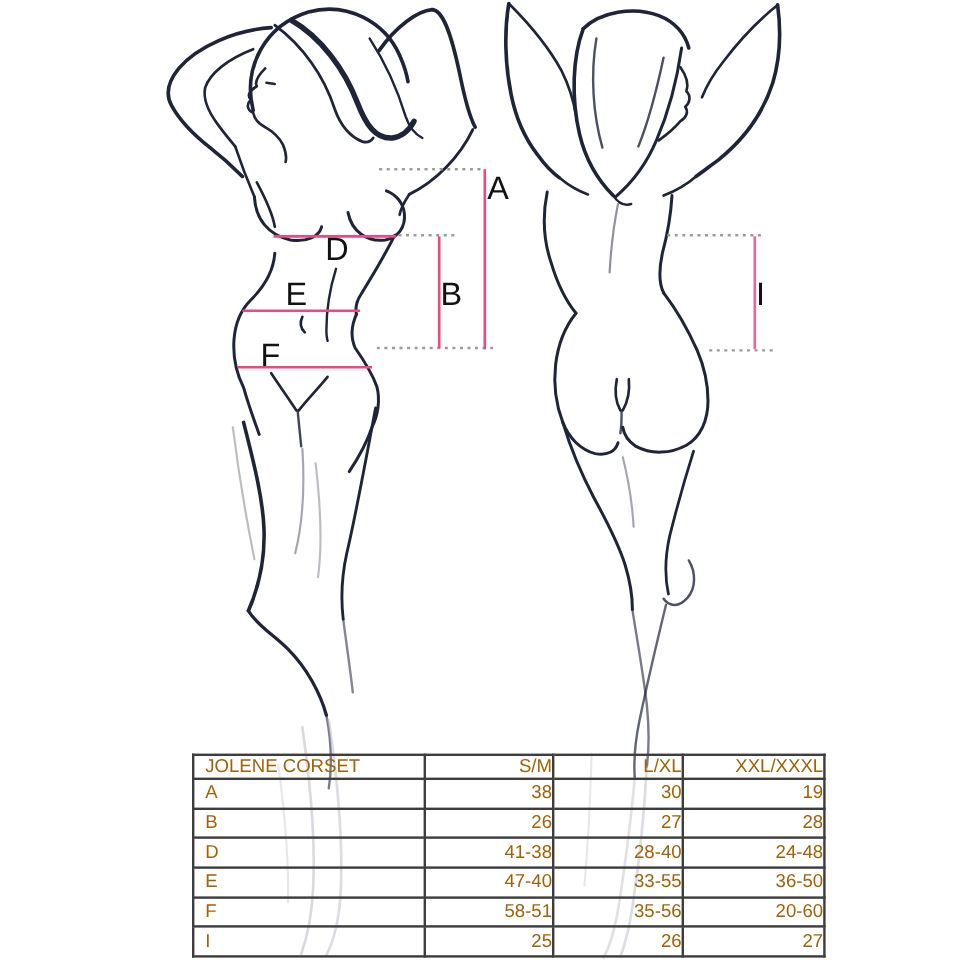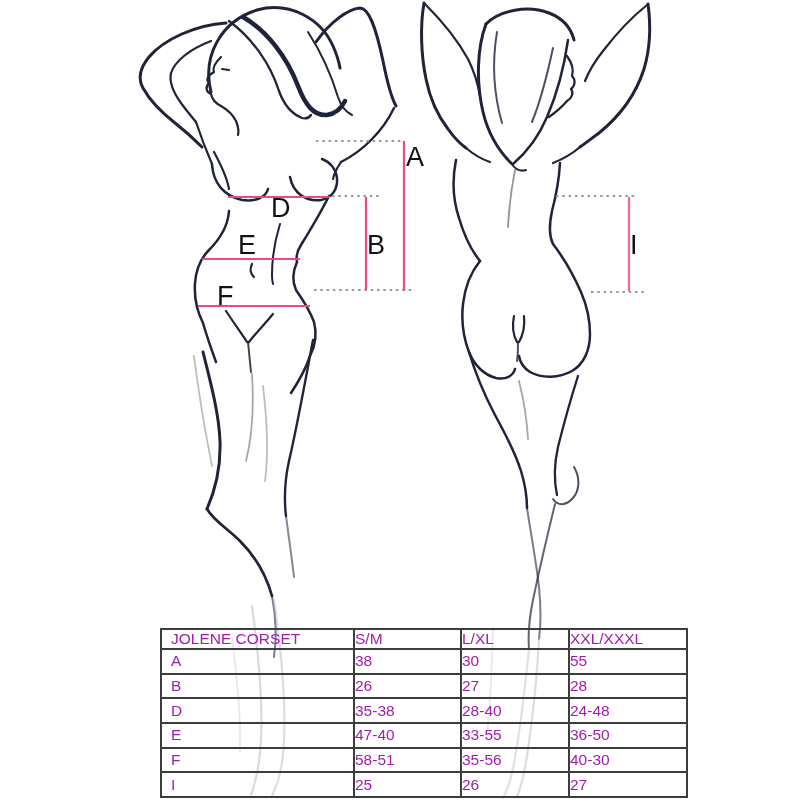--- a/index.html
+++ b/index.html
@@ -18,26 +18,26 @@
     color:#121212;
   }
   table.size-table{
     position:absolute;z-index:1;
     left:160px;top:628px;
     width:526px;height:170px;
     border-collapse:collapse;
     table-layout:fixed;
     background:transparent;
     font-family:"Liberation Sans", sans-serif;
-    font-size:15.5px;color:#a21caf;
+    font-size:15.5px;color:#a16207;
   }
   table.size-table th, table.size-table td{
     border:2px solid #3d3d3d;
     font-weight:normal;
-    text-align:left;
+    text-align:right;
     vertical-align:middle;
     padding:0;
     background:transparent;
   }
   table.size-table .c0{
     text-align:left;
     padding-left:9px;
   }
 </style>
 </head>
@@ -168,45 +168,45 @@
         <th>S/M</th>
         <th>L/XL</th>
         <th>XXL/XXXL</th>
       </tr>
     </thead>
     <tbody>
       <tr>
         <td class="c0">A</td>
         <td>38</td>
         <td>30</td>
-        <td>55</td>
+        <td>19</td>
       </tr>
       <tr>
         <td class="c0">B</td>
         <td>26</td>
         <td>27</td>
         <td>28</td>
       </tr>
       <tr>
         <td class="c0">D</td>
-        <td>35-38</td>
+        <td>41-38</td>
         <td>28-40</td>
         <td>24-48</td>
       </tr>
       <tr>
         <td class="c0">E</td>
         <td>47-40</td>
         <td>33-55</td>
         <td>36-50</td>
       </tr>
       <tr>
         <td class="c0">F</td>
         <td>58-51</td>
         <td>35-56</td>
-        <td>40-30</td>
+        <td>20-60</td>
       </tr>
       <tr>
         <td class="c0">I</td>
         <td>25</td>
         <td>26</td>
         <td>27</td>
       </tr>
     </tbody>
   </table>
 

